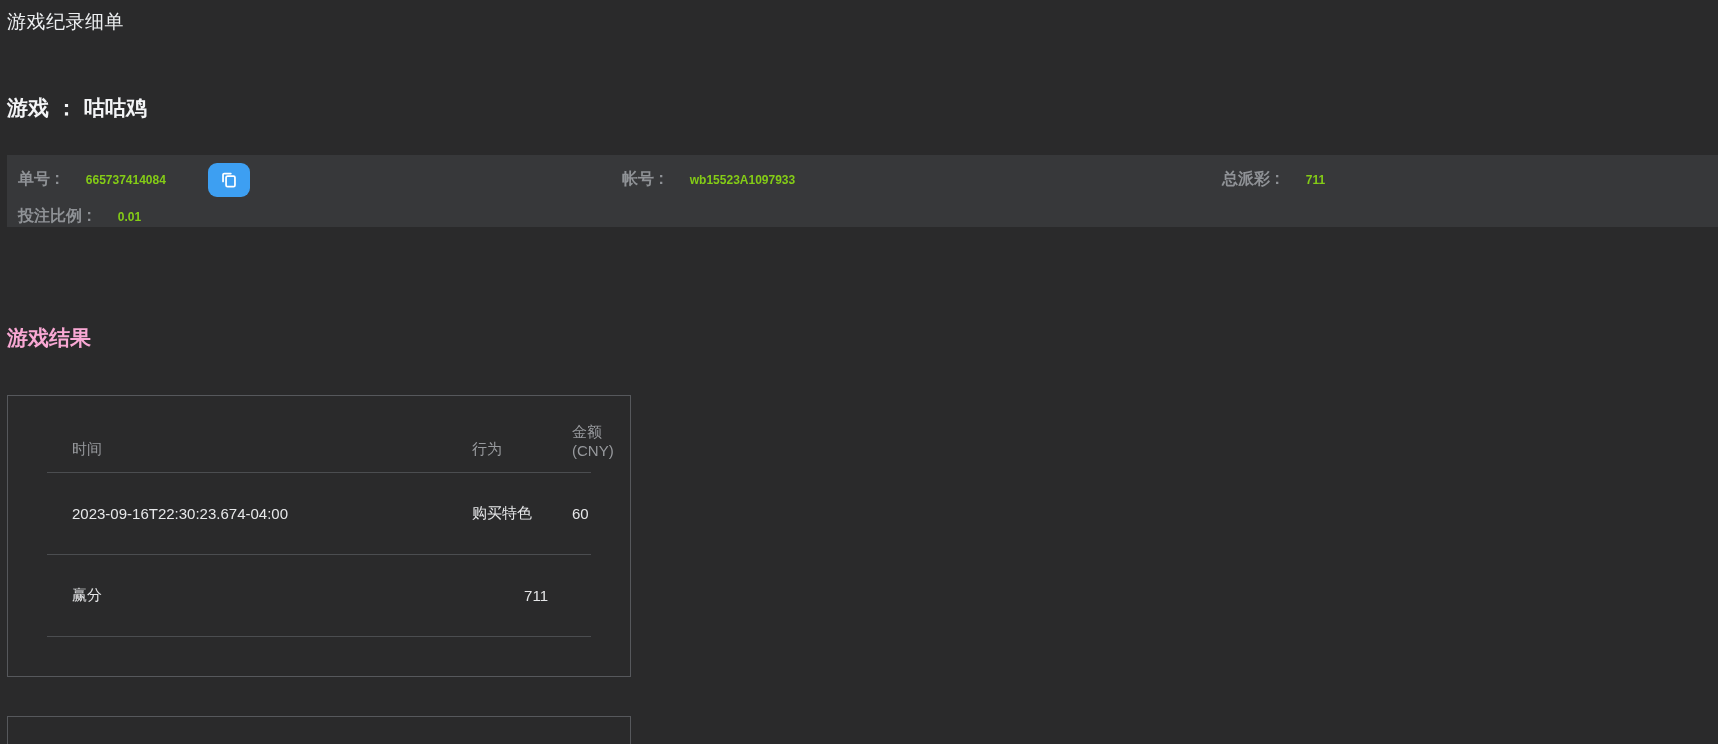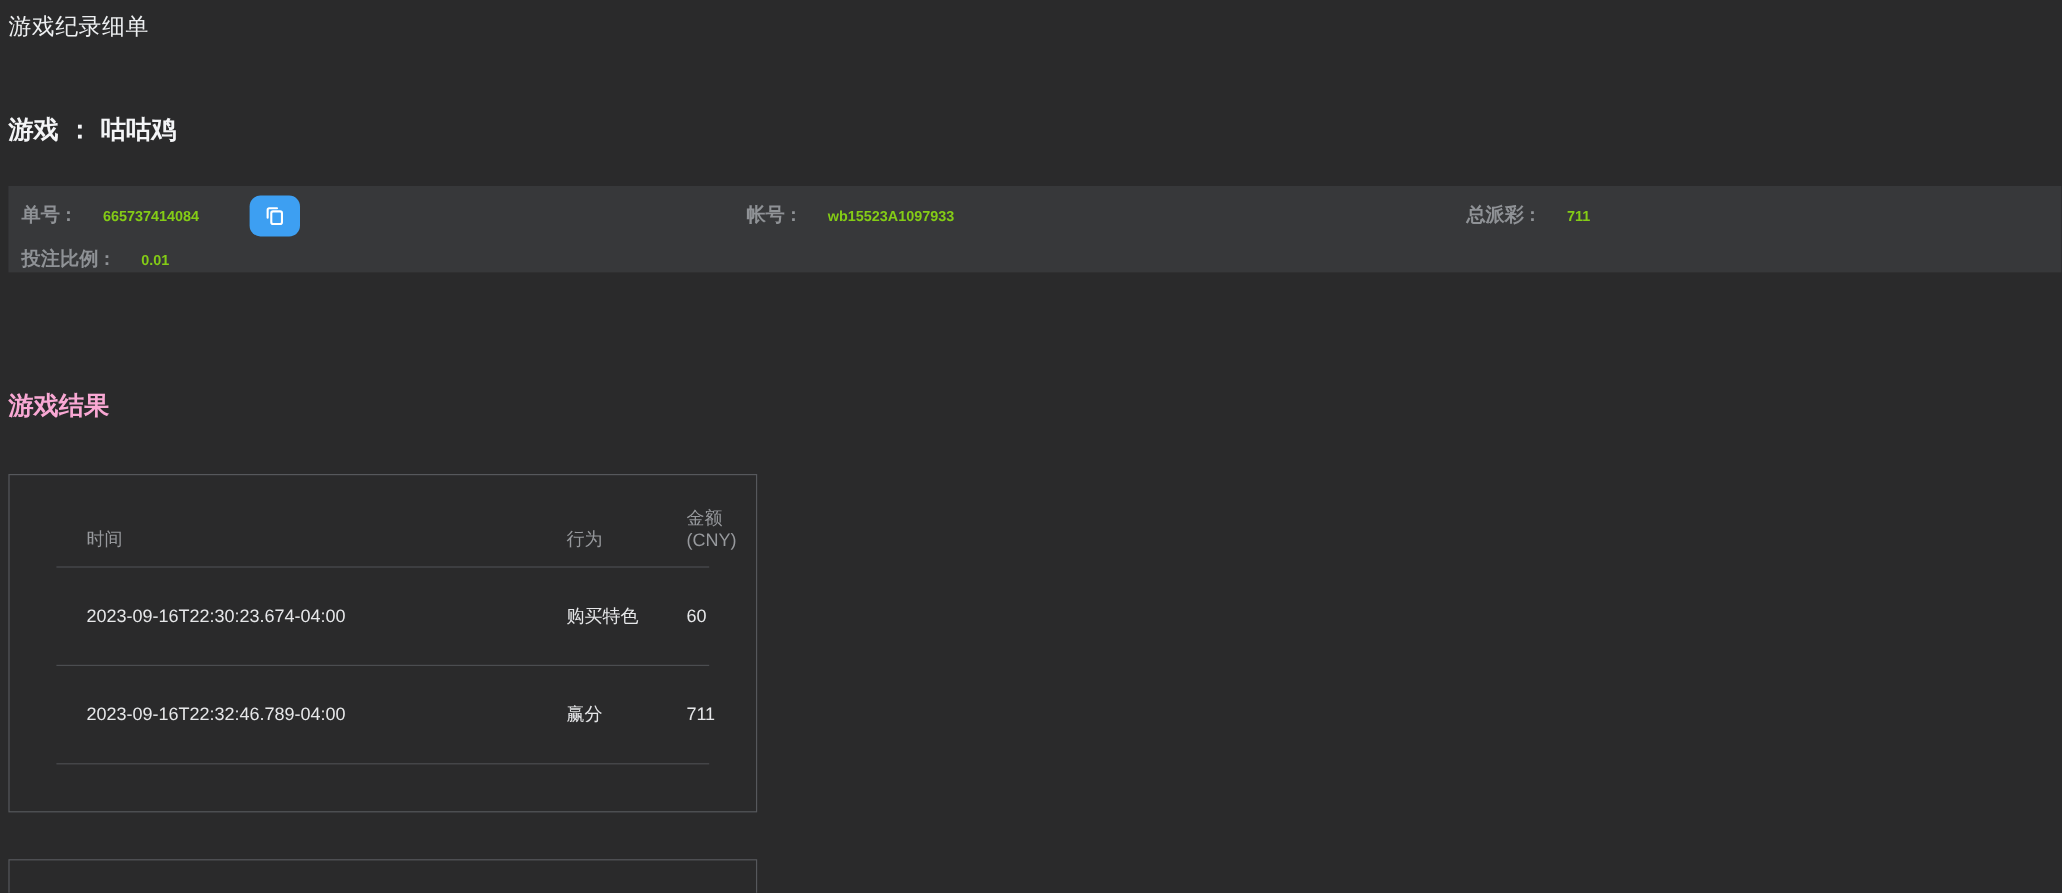--- a/index.html
+++ b/index.html
@@ -134,20 +134,19 @@
       <div class="t-cell">时间</div>
       <div class="t-cell">行为</div>
       <div class="t-cell amount">金额 (CNY)</div>
     </div>
     <div class="t-row t-body">
       <div class="t-cell">2023-09-16T22:30:23.674-04:00</div>
       <div class="t-cell">购买特色</div>
       <div class="t-cell amount">60</div>
     </div>
     <div class="t-row t-body">
-      <div class="t-cell">2023-09-16T22:32:46.789-04:00</div>
       <div class="t-cell">赢分</div>
       <div class="t-cell amount">711</div>
     </div>
   </div>
 </div>
 
 <div class="abs result-card card-2"></div>
 
 </body></html>

